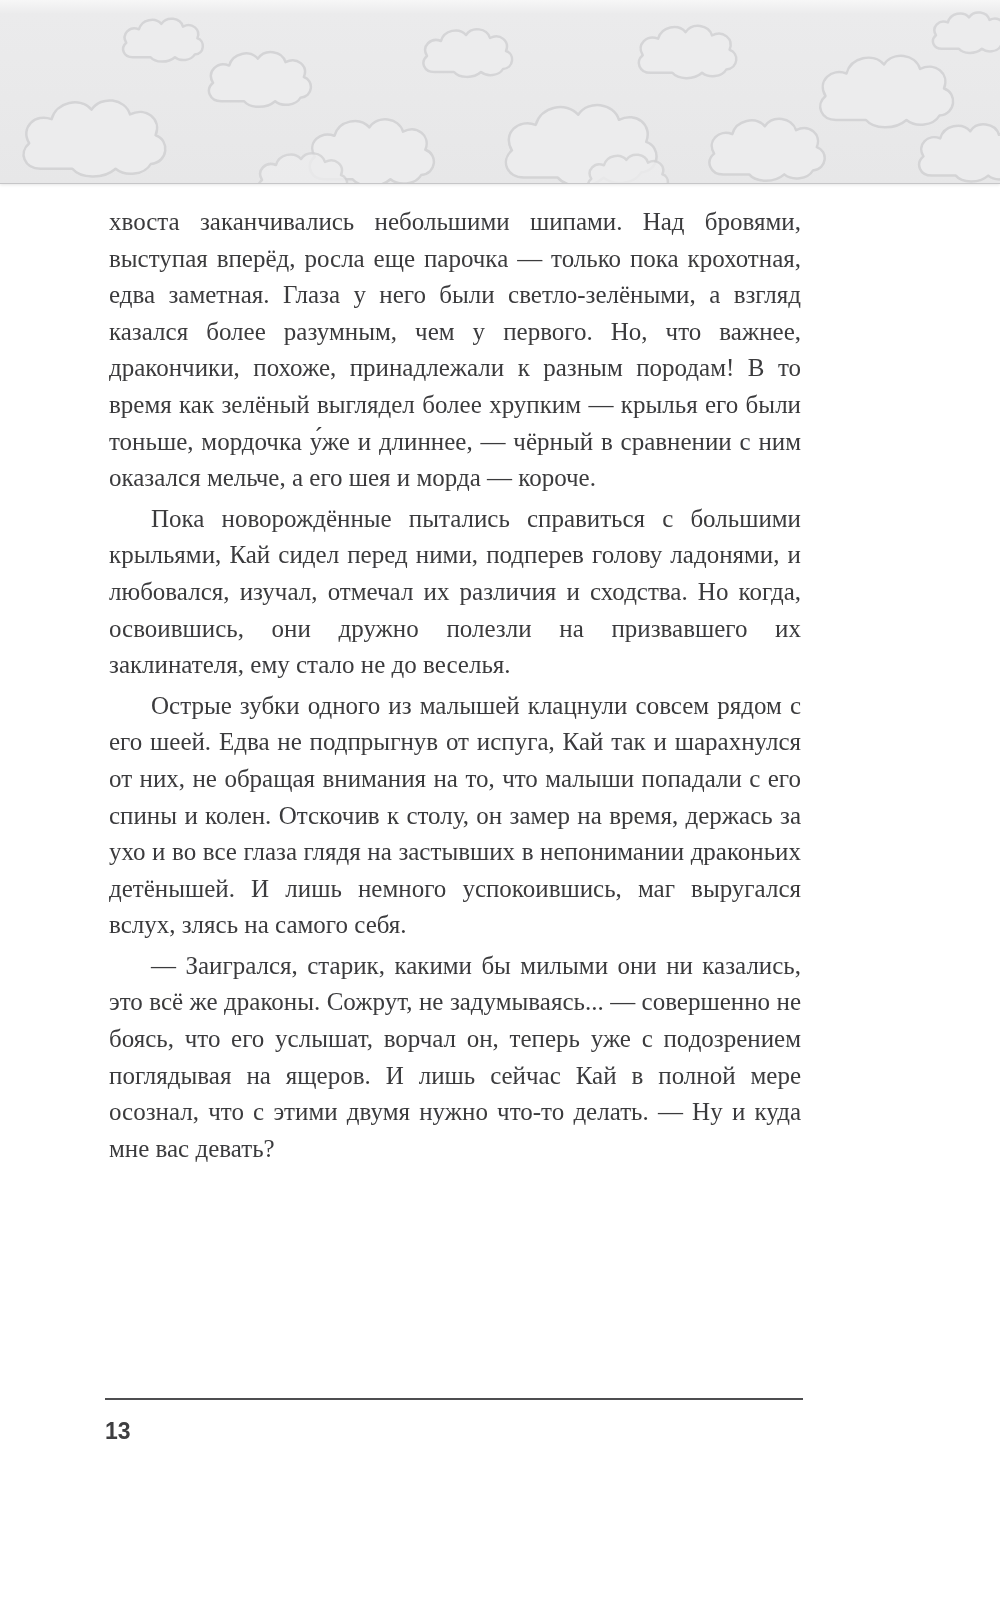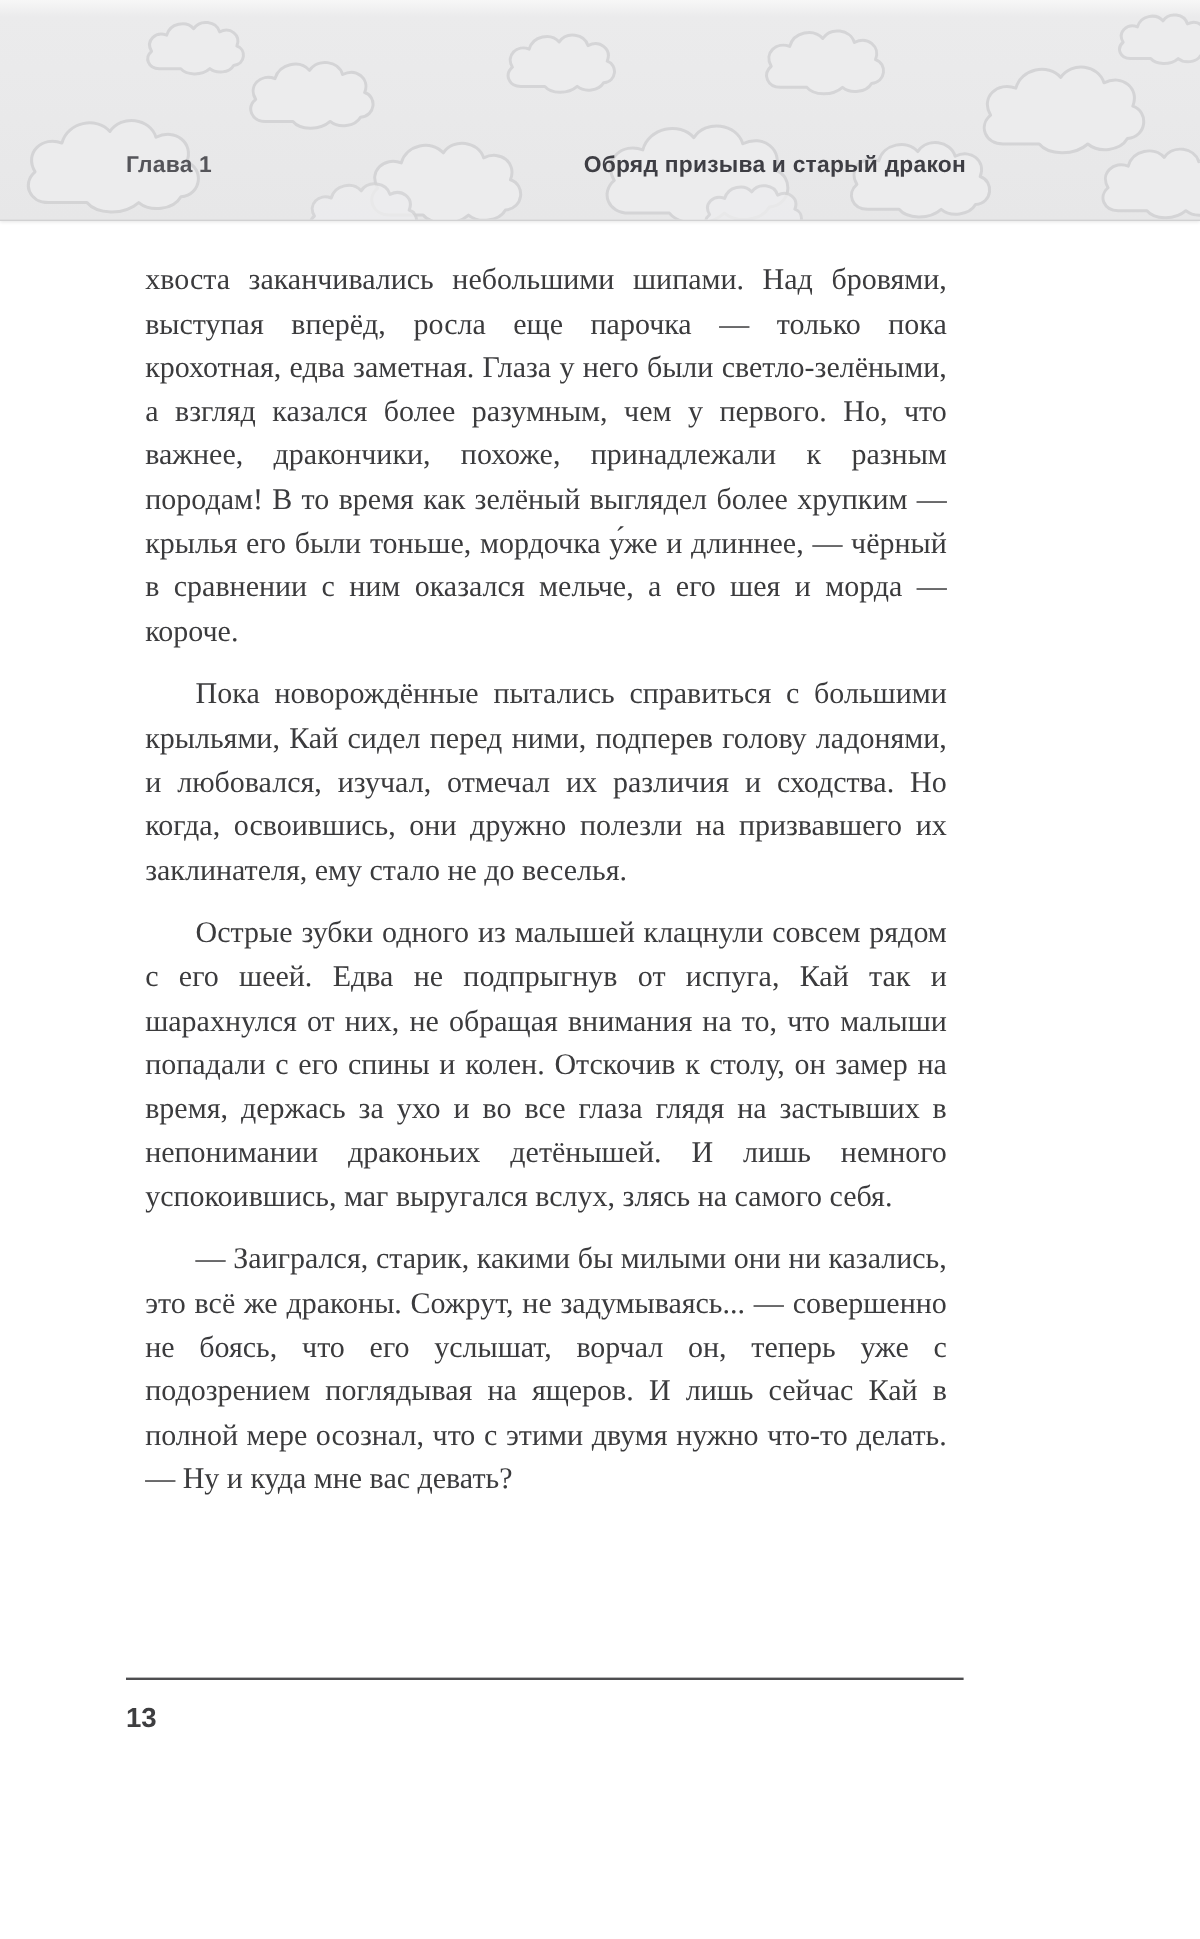--- a/index.html
+++ b/index.html
@@ -58,21 +58,21 @@
     left: 105px;
     width: 700px;
     font-size: 25px;
     line-height: 36.6px;
     color: #3b3b3d;
     text-align: justify;
     hyphens: auto;
     -webkit-hyphens: auto;
   }
   .para {
-    margin: 16px;
+    margin: 4px;
     text-indent: 42px;
   }
   .para.continuation {
     text-indent: 0;
   }
 
   
   .footer-divider {
     position: absolute;
     top: 1398px;
@@ -120,24 +120,20 @@
       <use href="#cloudShape" transform="translate(420,24) scale(1.0)" opacity="0.85"></use>
       <use href="#cloudShape" transform="translate(500,96) scale(1.7)" opacity="0.9"></use>
       <use href="#cloudShape" transform="translate(635,20) scale(1.1)" opacity="0.85"></use>
       <use href="#cloudShape" transform="translate(705,112) scale(1.3)" opacity="0.9"></use>
       <use href="#cloudShape" transform="translate(815,48) scale(1.5)" opacity="0.9"></use>
       <use href="#cloudShape" transform="translate(915,118) scale(1.2)" opacity="0.9"></use>
       <use href="#cloudShape" transform="translate(930,8) scale(0.85)" opacity="0.8"></use>
       <use href="#cloudShape" transform="translate(255,148) scale(1.0)" opacity="0.8"></use>
       <use href="#cloudShape" transform="translate(585,150) scale(0.9)" opacity="0.8"></use>
     </svg>
-    <div class="header-row">
-      <span class="chapter-label">Глава 1</span>
-      <span class="chapter-title">Обряд призыва и старый дракон</span>
-    </div>
   </header>
 
   <main class="text-block">
     <p class="para continuation">хвоста заканчивались небольшими шипами. Над бровями, выступая вперёд, росла еще парочка — только пока крохотная, едва заметная. Глаза у него были светло-зелёными, а взгляд казался более разумным, чем у первого. Но, что важнее, дракончики, похоже, принадлежали к разным породам! В то время как зелёный выглядел более хрупким — крылья его были тоньше, мордочка у́же и длиннее, — чёрный в сравнении с ним оказался мельче, а его шея и морда — короче.</p>
     <p class="para">Пока новорождённые пытались справиться с большими крыльями, Кай сидел перед ними, подперев голову ладонями, и любовался, изучал, отмечал их различия и сходства. Но когда, освоившись, они дружно полезли на призвавшего их заклинателя, ему стало не до веселья.</p>
     <p class="para">Острые зубки одного из малышей клацнули совсем рядом с его шеей. Едва не подпрыгнув от испуга, Кай так и шарахнулся от них, не обращая внимания на то, что малыши попадали с его спины и колен. Отскочив к столу, он замер на время, держась за ухо и во все глаза глядя на застывших в непонимании драконьих детёнышей. И лишь немного успокоившись, маг выругался вслух, злясь на самого себя.</p>
     <p class="para">— Заигрался, старик, какими бы милыми они ни казались, это всё же драконы. Сожрут, не задумываясь... — совершенно не боясь, что его услышат, ворчал он, теперь уже с подозрением поглядывая на ящеров. И лишь сейчас Кай в полной мере осознал, что с этими двумя нужно что-то делать. — Ну и куда мне вас девать?</p>
   </main>
 
   <div class="footer-divider"></div>

